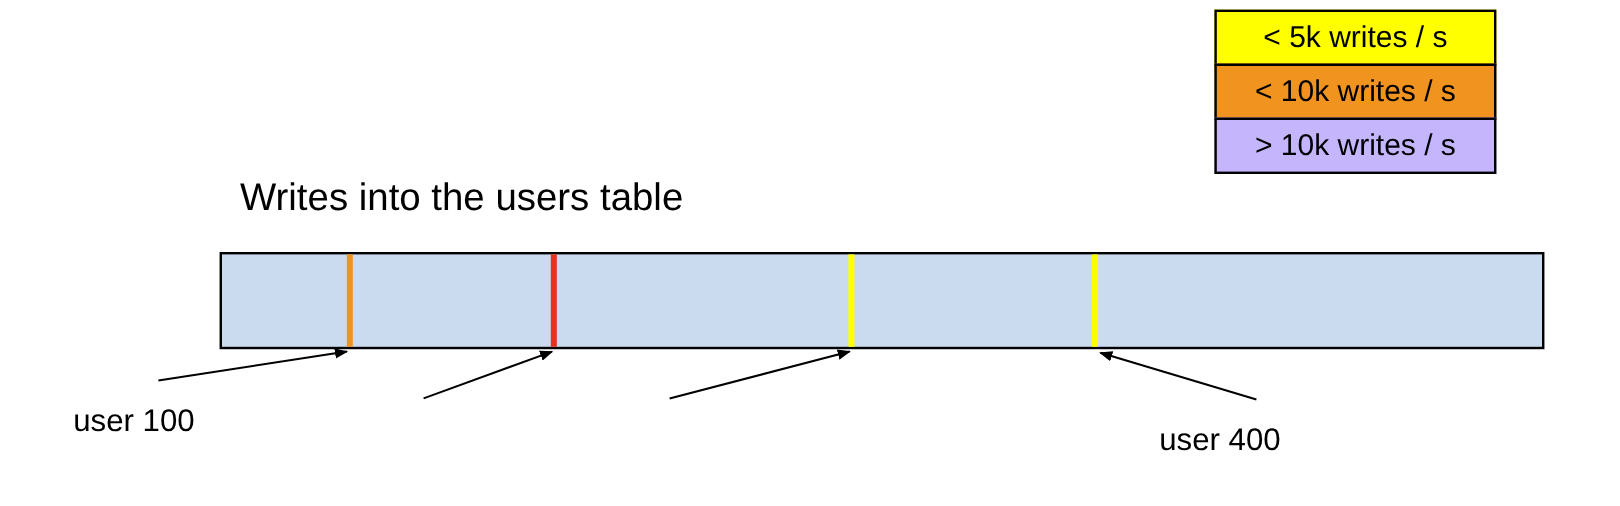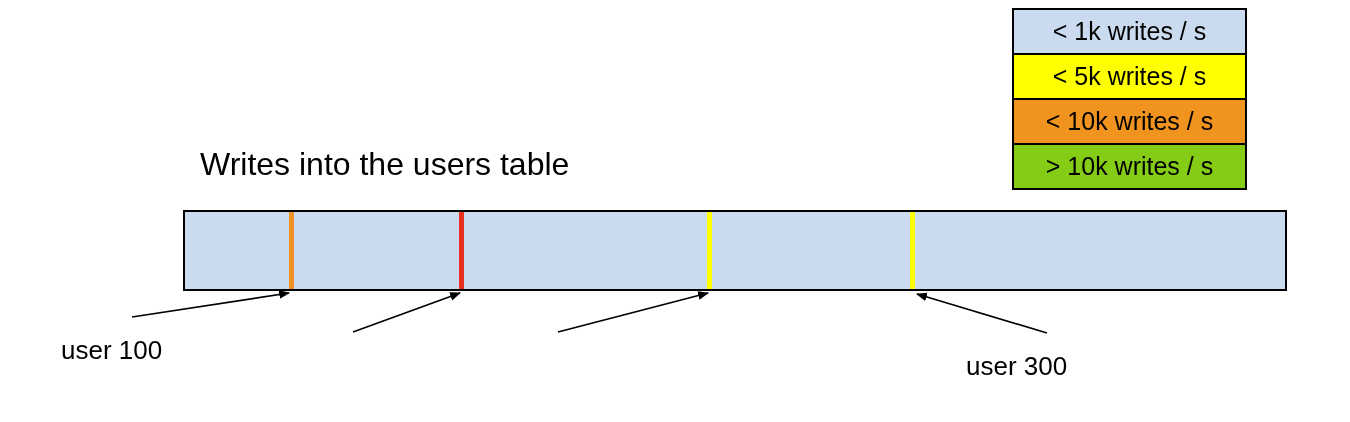--- a/index.html
+++ b/index.html
@@ -71,30 +71,27 @@
   .callout-400 { left: 966px; top: 352px; }
 </style>
 </head>
 <body>
 
 <div class="canvas">
 
   <div class="title">Writes into the users table</div>
 
   <div class="legend">
-    <div class="legend-item" style="background-color: rgb(203, 219, 239);">
-      <span>&lt; 1k writes / s</span>
-    </div>
     <div class="legend-item" style="background-color: rgb(255, 255, 0);">
       <span>&lt; 5k writes / s</span>
     </div>
     <div class="legend-item" style="background-color: rgb(240, 148, 31);">
       <span>&lt; 10k writes / s</span>
     </div>
-    <div class="legend-item" style="background-color: #84cc16;">
+    <div class="legend-item" style="background-color: #c4b5fd;">
       <span>&gt; 10k writes / s</span>
     </div>
   </div>
 
   <div class="bar" style="background-color: rgb(203, 219, 239);">
     <div class="marker" style="left: 104px; background-color: rgb(240, 148, 31);"></div>
     <div class="marker" style="left: 274px; background-color: rgb(232, 48, 30);"></div>
     <div class="marker" style="left: 522px; background-color: rgb(255, 255, 0);"></div>
     <div class="marker" style="left: 725px; background-color: rgb(255, 255, 0);"></div>
   </div>
@@ -105,15 +102,15 @@
         <path d="M0,0 L10,4 L0,8 z" fill="#000000"></path>
       </marker>
     </defs>
     <line x1="132" y1="317" x2="289" y2="293" stroke="#000000" stroke-width="1.7" marker-end="url(#ah)"></line>
     <line x1="353" y1="332" x2="460" y2="293" stroke="#000000" stroke-width="1.7" marker-end="url(#ah)"></line>
     <line x1="558" y1="332" x2="708" y2="293" stroke="#000000" stroke-width="1.7" marker-end="url(#ah)"></line>
     <line x1="1047" y1="333" x2="917" y2="294" stroke="#000000" stroke-width="1.7" marker-end="url(#ah)"></line>
   </svg>
 
   <div class="callout callout-100">user 100</div>
-  <div class="callout callout-400">user 300</div>
+  <div class="callout callout-400">user 400</div>
 
 </div>
 
 </body></html>

